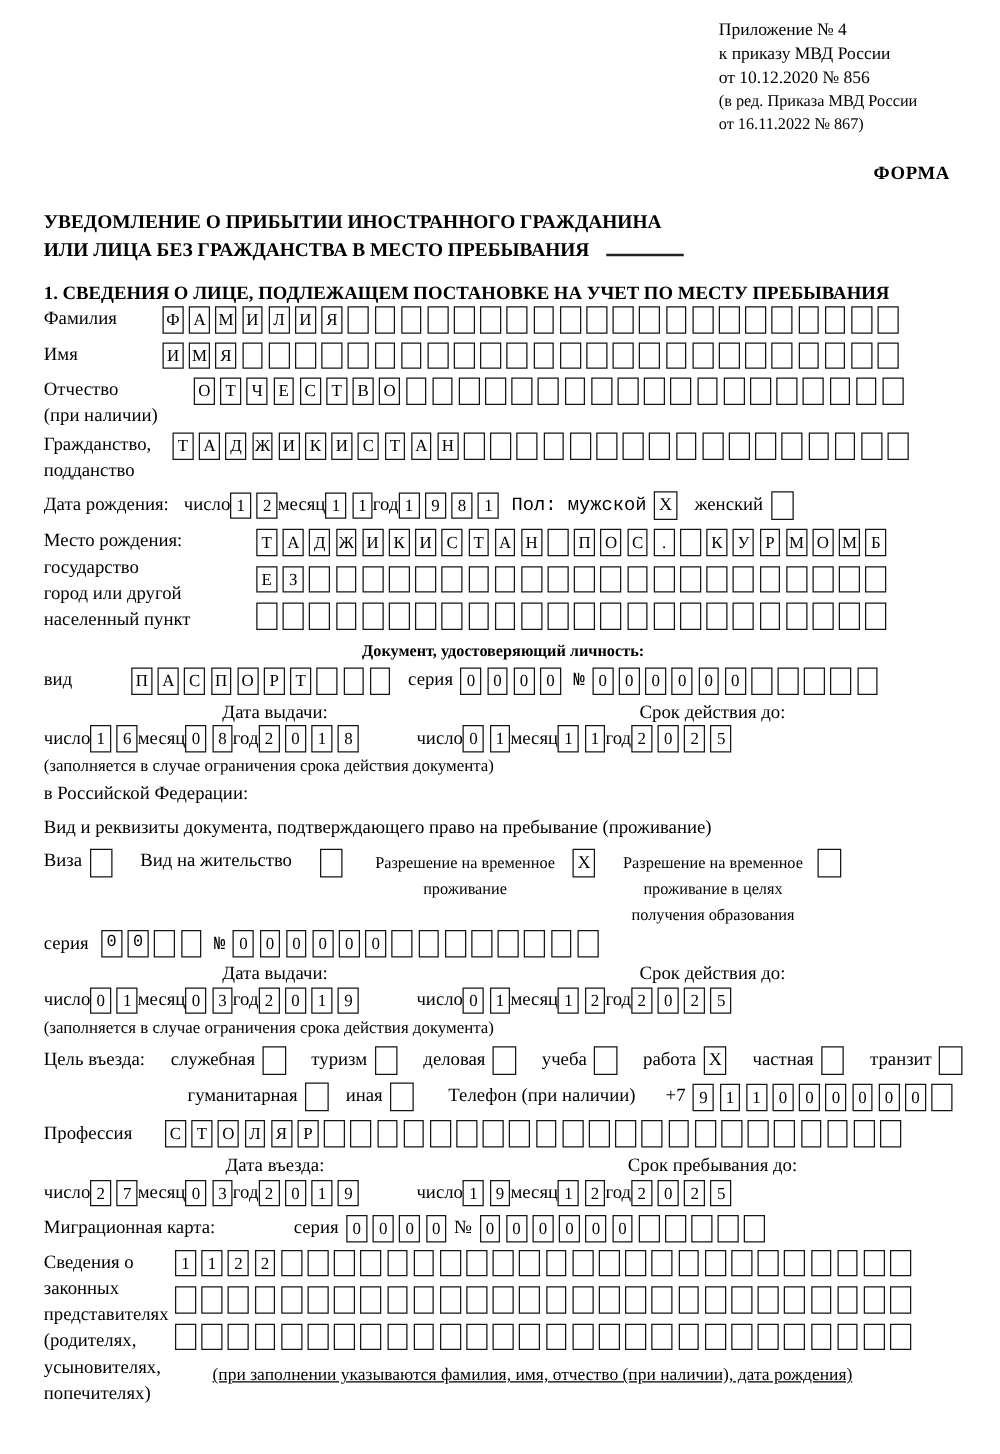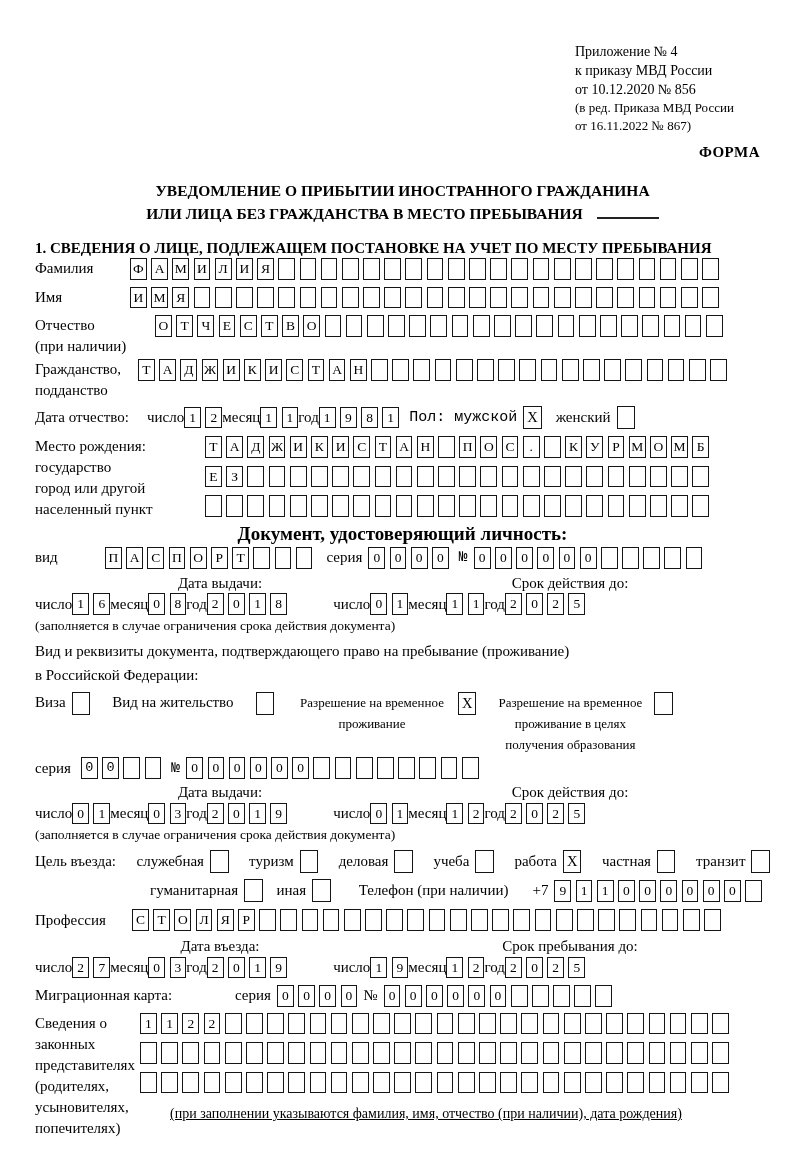--- a/index.html
+++ b/index.html
@@ -1,27 +1,27 @@
 <!DOCTYPE html>
 <html><head>
 <meta charset="utf-8">
 <style>
   html,body{margin:0;padding:0;background:#fff;}
   body{width:800px;height:1163px;overflow:hidden;color:#000;
        font-family:"Liberation Serif","DejaVu Serif",serif;}
-  .page{box-sizing:border-box;width:800px;height:1163px;padding:42px 30px 0 35px;border-radius:28px;}
+  .page{box-sizing:border-box;width:800px;height:1163px;padding:15px 30px 0 35px;border-radius:28px;}
 
   
   .hdr{width:185px;margin-left:auto;margin-right:10px;}
   .hdr-line{font-size:14px;line-height:19px;}
   .hdr-line.small{font-size:13px;line-height:17.5px;}
-  .forma{font-weight:bold;font-size:15px;text-align:right;margin-top:10px;letter-spacing:.5px;}
+  .forma{font-weight:bold;font-size:15px;text-align:right;margin-top:24px;letter-spacing:.5px;}
 
   
-  .title{text-align:center;font-weight:bold;font-size:15.5px;line-height:23px;margin-top:18px;}
+  .title{text-align:left;font-weight:bold;font-size:15.5px;line-height:23px;margin-top:18px;}
   .uline{display:inline-block;width:62px;border-bottom:2px solid #222;margin-left:14px;vertical-align:baseline;}
   .sec-head{text-align:left;font-weight:bold;font-size:15px;margin-top:14px;line-height:19px;}
 
   
   .frow{display:flex;align-items:center;}
   .top{align-items:flex-start;}
   .lbl{font-size:15px;line-height:21px;flex:none;}
   .w95{width:95px;} .w120{width:120px;} .w103{width:103px;} .w170{width:170px;} .w70{width:70px;}
   .w97{width:97px;} .w105{width:105px;} .w160{width:160px;}
   .ml6{margin-left:6px;} .ml10{margin-left:10px;font-family:Liberation Mono, monospace;} .ml14{margin-left:14px;}
@@ -30,21 +30,21 @@
   
   .cells{display:flex;gap:4.4px;flex:none;}
   .cell{box-sizing:content-box;width:14.8px;height:19.6px;border:1.6px solid #151515;
         text-align:center;line-height:20px;font-size:13.5px;flex:none;background:#fff;}
   .cellcol{display:flex;flex-direction:column;gap:8px;}
 
   
   .cbx{box-sizing:content-box;width:16.5px;height:21px;border:1.6px solid #151515;
        text-align:center;line-height:21px;font-size:14.5px;flex:none;margin-left:6px;background:#fff;}
 
-  .doc-head{text-align:center;font-weight:bold;font-size:19px;margin-top:4px;line-height:19px;}
+  .doc-head{text-align:center;font-weight:bold;font-size:13px;margin-top:4px;line-height:19px;}
 
   .dates-head{display:flex;font-size:15px;margin-top:5px;line-height:18px;}
   .dh-left{width:370px;text-align:center;flex:none;}
   .dh-right{width:330px;text-align:center;flex:none;}
   .dates-row{display:flex;align-items:center;margin-top:1px;}
   .dg{display:flex;align-items:center;gap:0;}
   .dg .lbl{line-height:23px;}
   .dg-right{margin-left:46px;}
   .note{font-size:13.5px;text-align:left;margin-top:1px;line-height:17.5px;padding-right:2px;}
 
@@ -212,21 +212,21 @@
         <span class="cell"></span>
         <span class="cell"></span>
         <span class="cell"></span>
         <span class="cell"></span>
         <span class="cell"></span>
         <span class="cell"></span>
       </span>
   </div>
 
   <div class="frow mt5">
-    <span class="lbl" style="width:112px">Дата отчество:</span>
+    <span class="lbl" style="width:112px">Дата рождения:</span>
     <span class="dg">
       <span class="lbl">число</span>
       <span class="cells">
           <span class="cell">1</span>
           <span class="cell">2</span>
         </span>
       <span class="lbl">месяц</span>
       <span class="cells">
           <span class="cell">1</span>
           <span class="cell">1</span>
@@ -412,22 +412,22 @@
       <span class="cells">
           <span class="cell">2</span>
           <span class="cell">0</span>
           <span class="cell">2</span>
           <span class="cell">5</span>
         </span>
     </span>
   </div>
   <div class="note">(заполняется в случае ограничения срока действия документа)</div>
 
+  <div class="intro mt5">в Российской Федерации:</div>
   <div class="intro mt8">Вид и реквизиты документа, подтверждающего право на пребывание (проживание)</div>
-  <div class="intro mt5">в Российской Федерации:</div>
 
   <div class="opts">
     <div class="opt">
       <span class="lbl">Виза</span>
       <span class="cbx"></span>
     </div>
     <div class="opt" style="margin-left:22px">
       <span class="lbl">Вид на жительство</span>
       <span class="cbx" style="margin-left:22px"></span>
     </div>

